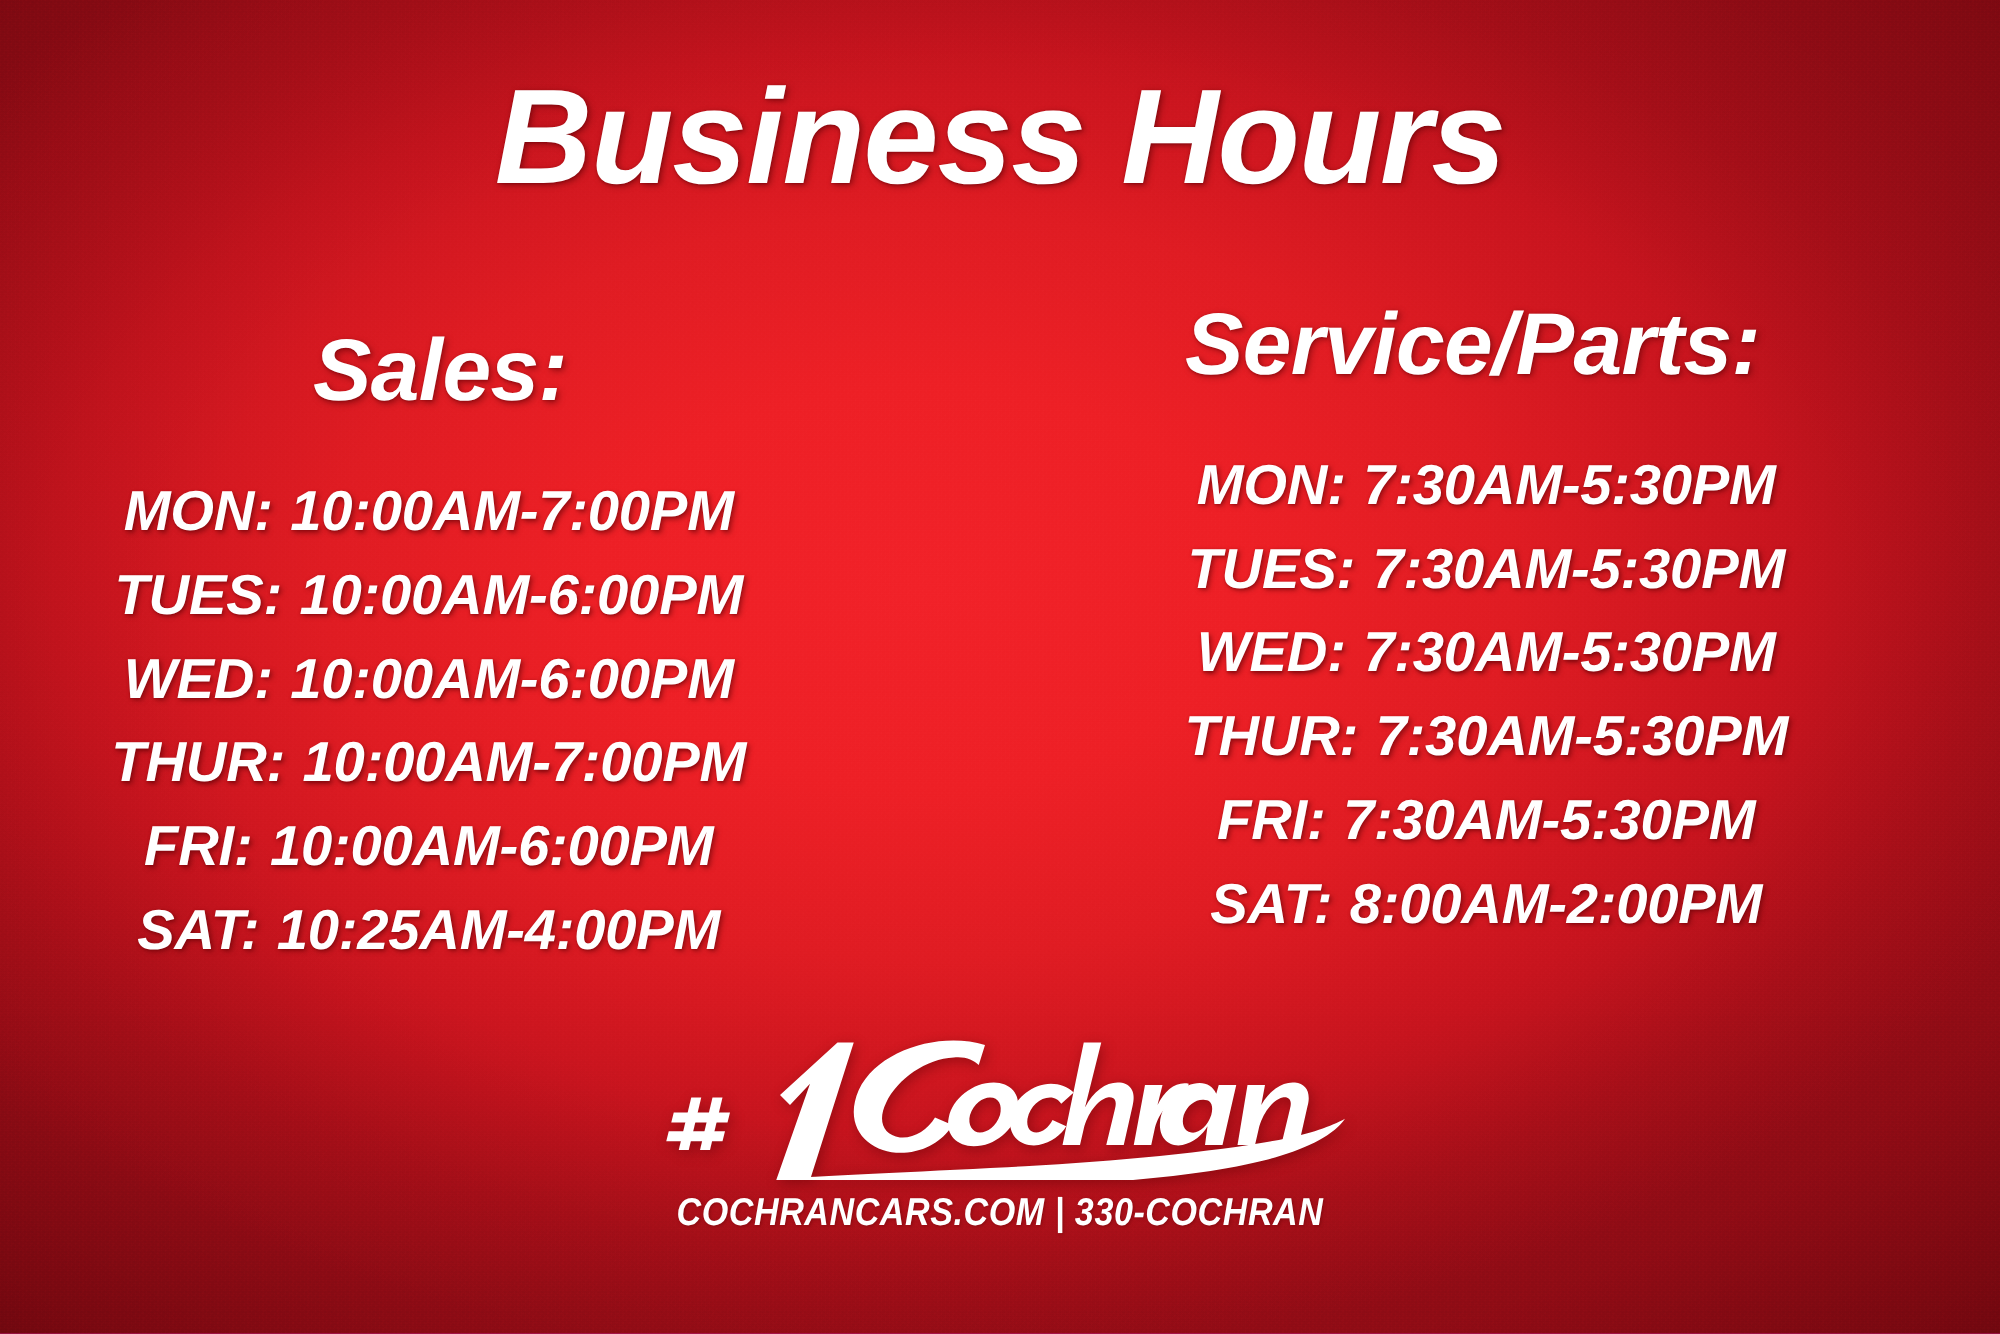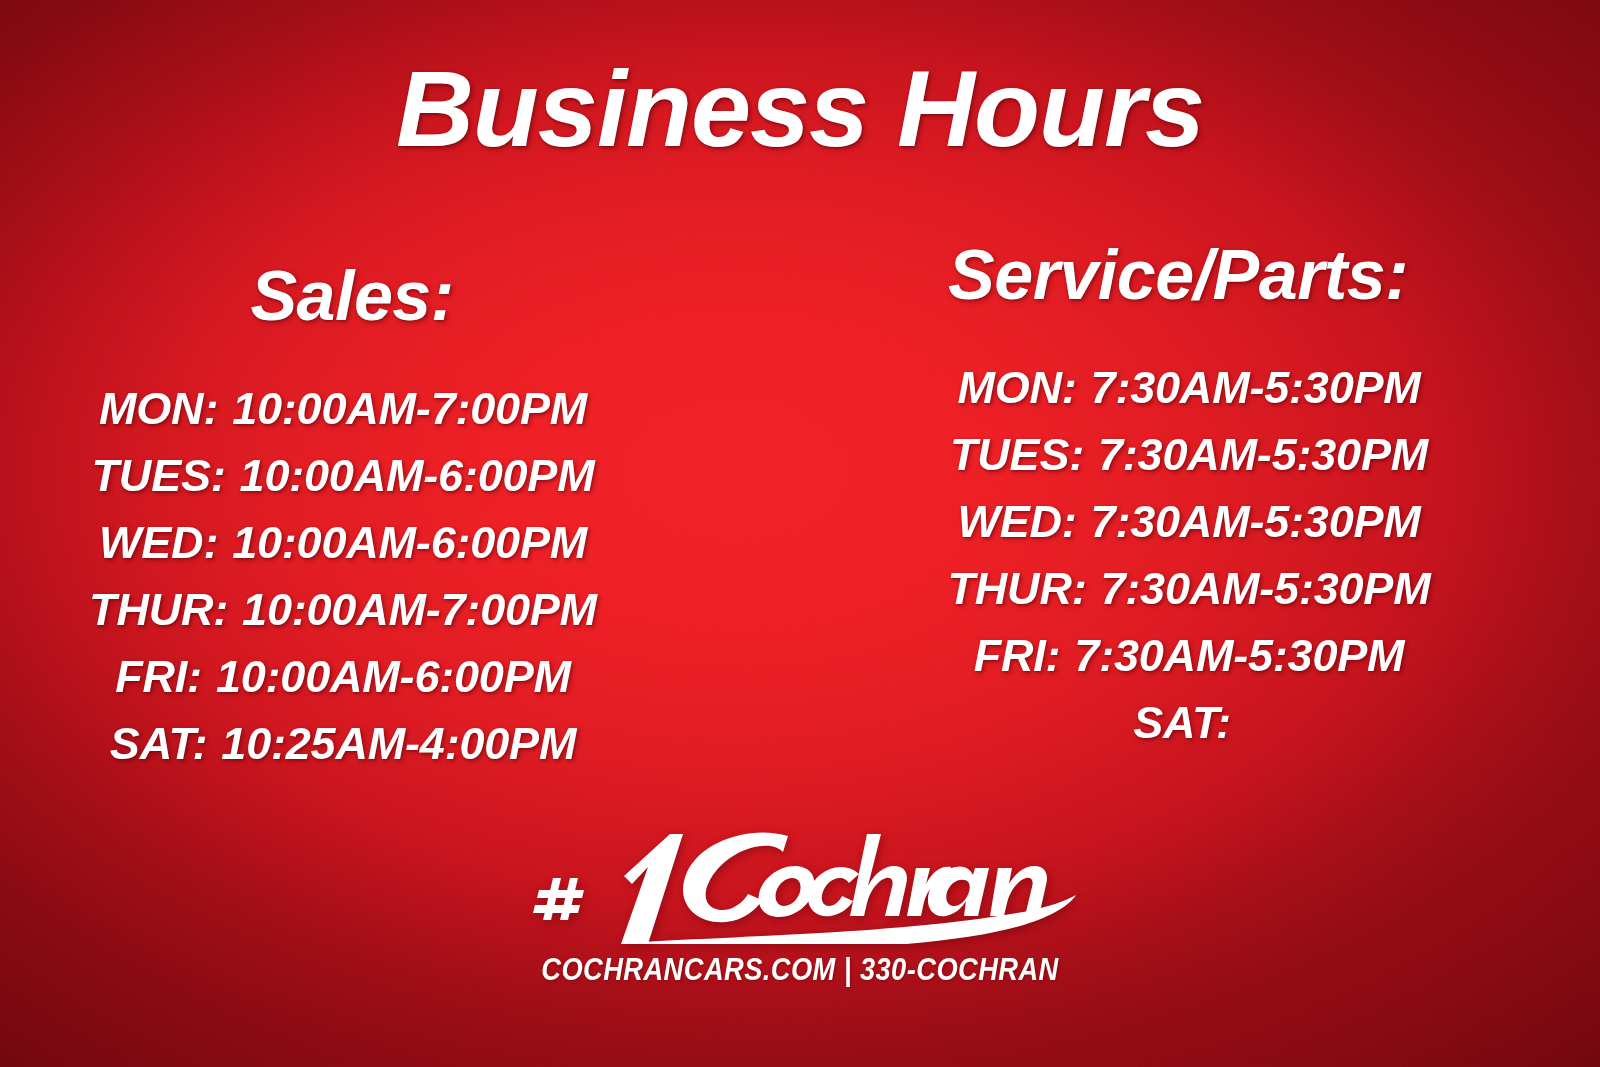--- a/index.html
+++ b/index.html
@@ -209,20 +209,21 @@
           <div class="row">
             <span class="day">THUR:</span>
             <span class="time">7:30AM-5:30PM</span>
           </div>
           <div class="row">
             <span class="day">FRI:</span>
             <span class="time">7:30AM-5:30PM</span>
           </div>
           <div class="row">
             <span class="day">SAT:</span>
+            <span class="time">8:00AM-2:00PM</span>
           </div>
         </div>
       </div>
 
     </div>
 
     <div class="logo">
       <svg width="560" height="132" viewBox="0 0 560 132">
         <g fill="#ffffff">
 

